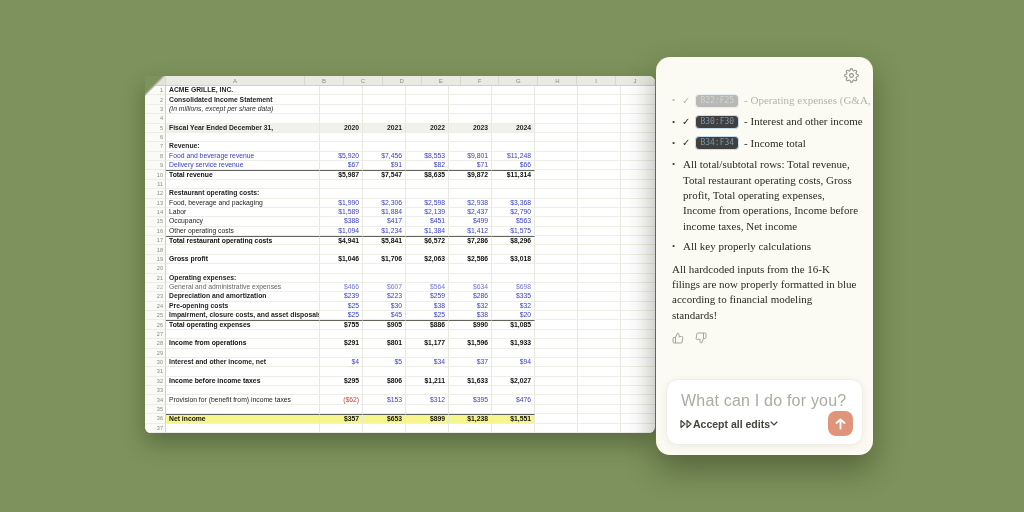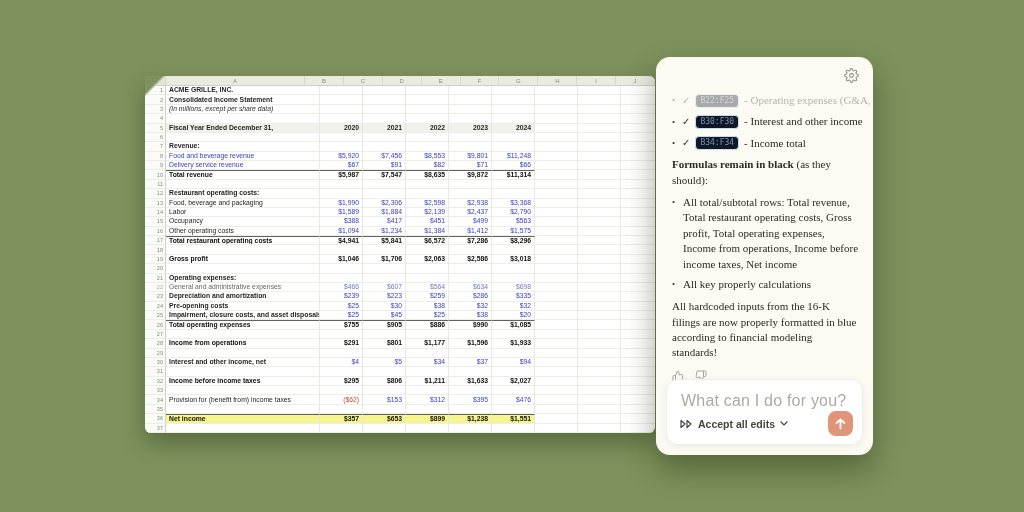--- a/index.html
+++ b/index.html
@@ -55,36 +55,36 @@
   .gear{position:absolute;top:11px;right:14px;width:15px;height:15px;color:#8f8f86;cursor:pointer;}
   .msg{position:absolute;left:16px;right:13px;top:36px;
     font-family:"Liberation Serif",serif;font-size:11px;line-height:1.4;}
   .citem{margin-bottom:6px;}
   .cline{display:flex;align-items:center;gap:5px;white-space:nowrap;}
   .cline .cb{color:#3c3c34;font-size:9px;width:5px;flex:none;}
   .cline .chk{font-size:10px;color:#2f2f28;flex:none;}
   .faded{opacity:.35;}
   .cwrap{padding-left:11px;}
   .badge{display:inline-block;font-family:"DejaVu Sans Mono",monospace;font-size:8px;
-    line-height:10px;color:#7D95A6;background:#0f172a;border:1px solid #C9DCE9;
+    line-height:10px;color:#7D95A6;background:#404040;border:1px solid #C9DCE9;
     border-radius:4px;padding:1px 4px;vertical-align:middle;}
   .para{margin:0 0 7px 0;}
   .blist{margin:0 0 7px 0;}
   .bitem{display:flex;gap:6px;margin-bottom:5px;}
   .bitem .cb{color:#3c3c34;font-size:9px;width:5px;flex:none;padding-top:1px;}
   .feedback{display:flex;gap:11px;margin-top:9px;}
   .fbicon{width:12px;height:12px;color:#a5a59b;cursor:pointer;}
   .inputcard{
     position:absolute;left:10px;right:10px;bottom:10px;height:64px;
     background:#FFFFFF;border-radius:12px;border:1px solid #F0EFE7;
     box-shadow:0 2px 8px rgba(0,0,0,.06);
   }
   .placeholder{position:absolute;left:14px;top:12px;font-size:16px;color:#ABABA1;letter-spacing:.2px;}
   .inputbar{position:absolute;left:13px;right:9px;bottom:8px;display:flex;align-items:center;justify-content:space-between;}
-  .accept{display:flex;align-items:center;gap:5px;color:#45453e;cursor:pointer;}
+  .accept{display:flex;align-items:center;color:#45453e;cursor:pointer;}
   .accept .alabel{font-size:10.5px;font-weight:bold;}
   .accept svg{color:#45453e;}
   .send{width:25px;height:25px;border-radius:8px;background:#E09479;border:none;
     display:flex;align-items:center;justify-content:center;cursor:pointer;padding:0;}
 </style>
 </head>
 <body>
 
 <div class="fold-edge"></div>
 <div class="fold"></div>
@@ -578,21 +578,20 @@
         <div class="citem">
           <div class="cline">
             <span class="cb">•</span>
             <span class="chk">✓</span>
             <span class="badge">B34:F34</span>
             <span> - Income total</span>
           </div>
         </div>
       </div>
 
-    <p class="para"><b>Formulas remain in black</b><span> (as they should):</span></p>
 
     <div class="blist">
         <div class="bitem">
           <span class="cb">•</span>
           <span>All total/subtotal rows: Total revenue, Total restaurant operating costs, Gross profit, Total operating expenses, Income from operations, Income before income taxes, Net income</span>
         </div>
         <div class="bitem">
           <span class="cb">•</span>
           <span>All key properly calculations</span>
         </div>

